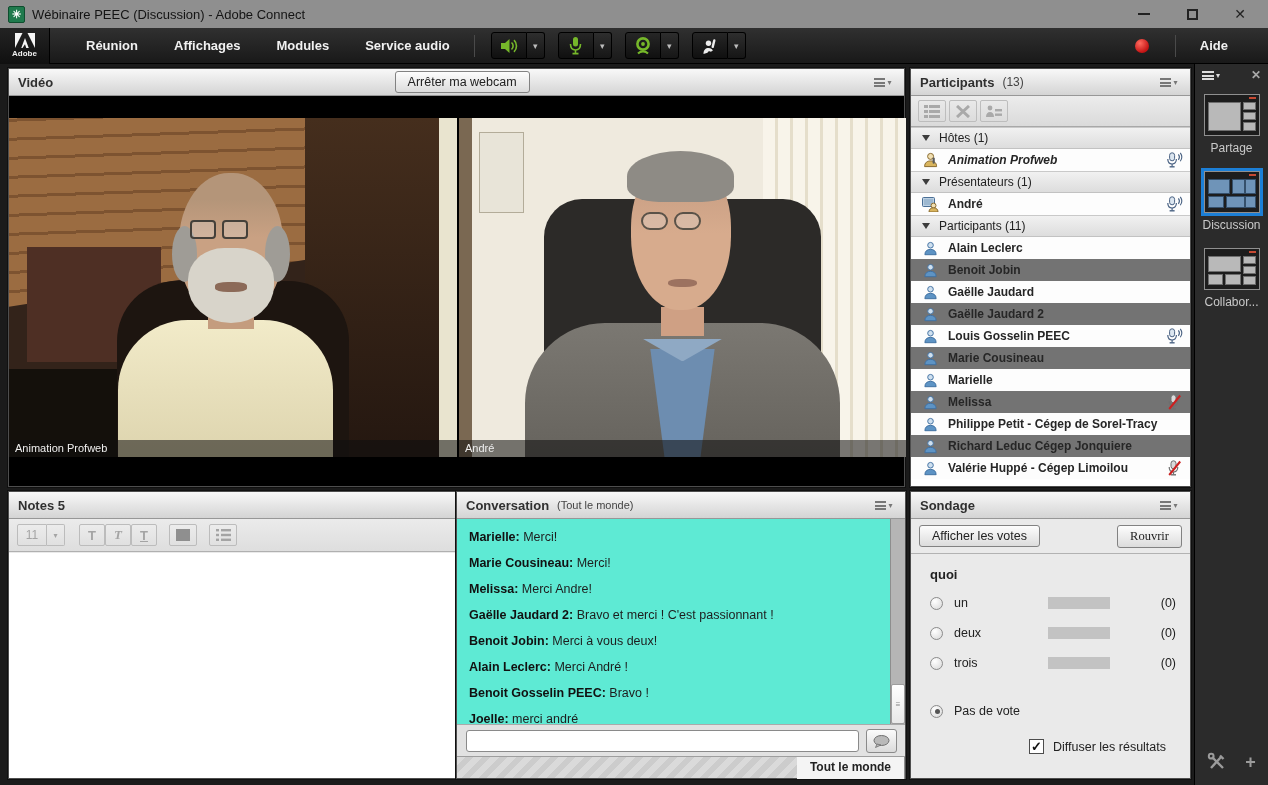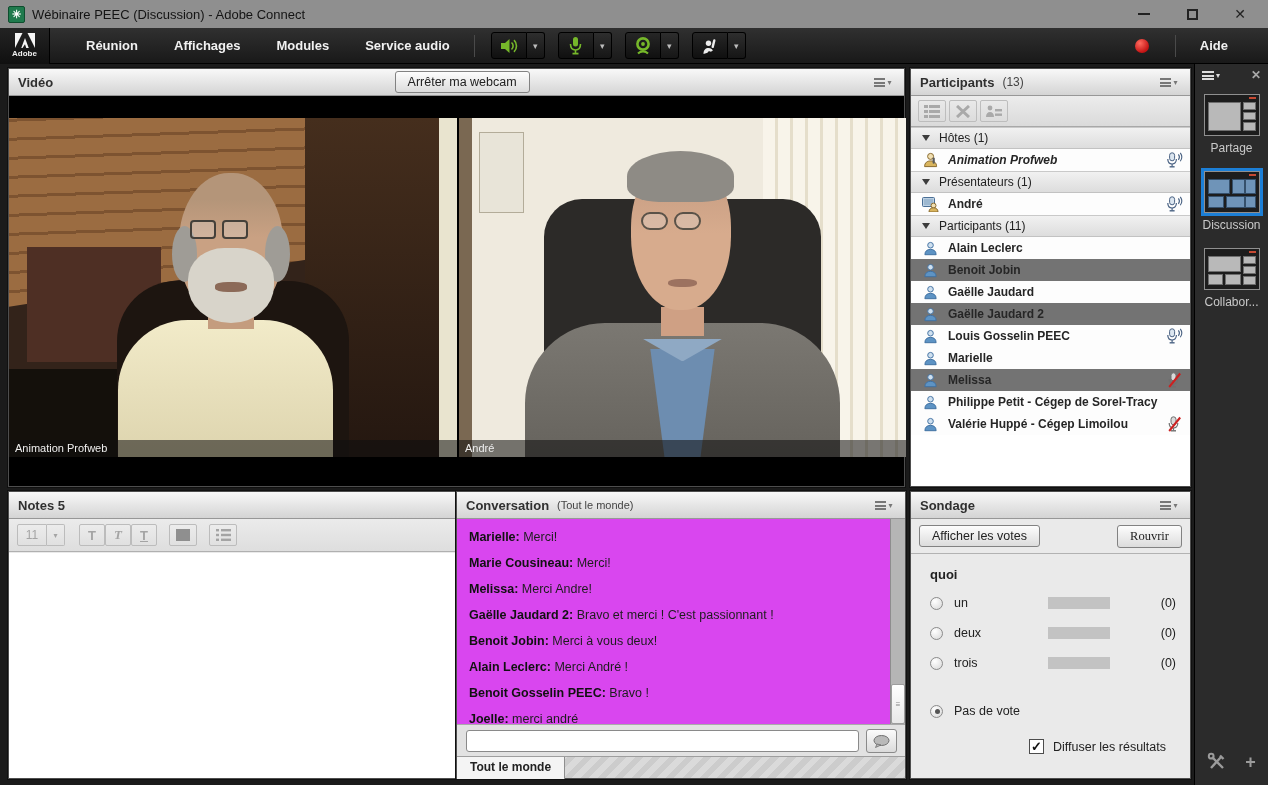--- a/index.html
+++ b/index.html
@@ -132,29 +132,29 @@
   .nT { width:26px; font-weight:bold; font-size:13px; }
   .nT.i { font-style:italic; font-family:"Liberation Serif",serif; }
   .nT.u { text-decoration:underline; }
   .nswatch { width:28px; }
   .nswatch i { width:14px; height:12px; background:#8f8f8f; display:block; }
   .nlist { width:28px; }
   .notesbody { position:absolute; left:0; top:61px; right:0; bottom:0; background:#fff; }
 
   
   #chatPod { left:456px; top:427px; width:450px; height:288px; }
-  .chatbody { position:absolute; left:0; top:27px; right:15px; bottom:54px; background:#d946ef; overflow:hidden; padding:9px 12px; }
+  .chatbody { position:absolute; left:0; top:27px; right:15px; bottom:54px; background:#5eead4; overflow:hidden; padding:9px 12px; }
   .msg { font-size:12.5px; color:#1d1d1d; margin-bottom:8px; line-height:18px; }
   .msg b { color:#111; }
   .chatscroll { position:absolute; right:0; top:27px; bottom:54px; width:15px; background:#b5b5b5; border-left:1px solid #8d8d8d; }
   .chatthumb { position:absolute; left:0; bottom:0; width:14px; height:40px; background:linear-gradient(#fff,#e8e8e8); border:1px solid #9d9d9d; border-radius:2px; display:flex; align-items:center; justify-content:center; color:#888; font-size:8px; }
   .chatinputrow { position:absolute; left:0; right:0; bottom:22px; height:32px; background:#e2e2e2; border-top:1px solid #aaa; }
   .chatinput { position:absolute; left:9px; top:5px; right:46px; height:22px; border:1px solid #8a8a8a; border-radius:3px; background:#fff; font-size:12px; padding:0 6px; }
   .sendbtn { position:absolute; right:8px; top:4px; width:31px; height:24px; background:linear-gradient(#fbfbfb,#dadada); border:1px solid #8a8a8a; border-radius:3px; display:flex; align-items:center; justify-content:center; }
-  .chattabs { position:absolute; left:0; right:0; bottom:0; height:22px; background:repeating-linear-gradient(135deg,#dadada 0 6px,#cccccc 6px 12px); border-top:1px solid #9e9e9e; }
+  .chattabs { position:absolute; left:0; right:0; bottom:0; height:22px; background:repeating-linear-gradient(135deg,#dadada 0 6px,#cccccc 6px 12px); border-top:1px solid #9e9e9e;text-align:right; }
   .chattab { display:inline-block; height:22px; line-height:21px; padding:0 13px; background:#f4f4f4; border-right:1px solid #8e8e8e; font-size:12px; font-weight:bold; color:#222; }
 
   
   #pollPod { left:910px; top:427px; width:281px; height:288px; }
   .pollbtns { height:35px; border-bottom:1px solid #b2b2b2; display:flex; align-items:center; padding:0 8px; background:#eaeaea; }
   .pollbtns .btn-reopen { margin-left:auto;font-family:Liberation Serif, serif; }
   .pollq { font-size:13px; font-weight:bold; color:#222; margin:13px 0 6px 19px; }
   .pollrow { display:flex; align-items:center; height:30px; padding-left:19px; font-size:12.5px; color:#222; }
   .radio { width:13px; height:13px; border-radius:50%; border:1px solid #8b8b8b; background:radial-gradient(circle at 35% 30%, #fff, #d7d7d7); position:relative; flex:0 0 auto; }
   .radio.sel::after { content:""; position:absolute; left:3.5px; top:3.5px; width:5px; height:5px; border-radius:50%; background:#555; }
@@ -450,20 +450,30 @@
               <svg width="18" height="16" viewBox="0 0 18 16">
                 <rect x="4.6" y="0.8" width="5" height="8" rx="2.5" fill="#dce6f0" stroke="#4a6283"></rect>
                 <path d="M2.8 7c0 3.4 2 5 4.3 5s4.3-1.6 4.3-5" fill="none" stroke="#4a6283" stroke-width="1.2"></path>
                 <line x1="7.1" y1="12" x2="7.1" y2="14.4" stroke="#4a6283" stroke-width="1.2"></line>
                 <line x1="4.6" y1="14.8" x2="9.6" y2="14.8" stroke="#4a6283" stroke-width="1.4"></line>
                 <path d="M13.4 2.4a4.4 4.4 0 0 1 0 5.4" fill="none" stroke="#4a6283" stroke-width="1.1"></path>
                 <path d="M15.3 0.9a7.2 7.2 0 0 1 0 8.4" fill="none" stroke="#4a6283" stroke-width="1.1"></path>
               </svg>
             </span>
           </div>
+          <div class="prow member alt">
+            <span class="picon">
+              <svg width="15" height="15" viewBox="0 0 16 16">
+                <circle cx="8" cy="4.5" r="3" fill="#cfe0ef" stroke="#3f6fa0"></circle>
+                <path d="M2 14.6c0-4 2.7-5.7 6-5.7s6 1.7 6 5.7z" fill="#5d93c4" stroke="#3f6fa0"></path>
+              </svg>
+            </span>
+            <span class="pname">Marie Cousineau</span>
+            <span class="micwrap"></span>
+          </div>
           <div class="prow member">
             <span class="picon">
               <svg width="15" height="15" viewBox="0 0 16 16">
                 <circle cx="8" cy="4.5" r="3" fill="#cfe0ef" stroke="#3f6fa0"></circle>
                 <path d="M2 14.6c0-4 2.7-5.7 6-5.7s6 1.7 6 5.7z" fill="#5d93c4" stroke="#3f6fa0"></path>
               </svg>
             </span>
             <span class="pname">Marielle</span>
             <span class="micwrap"></span>
           </div>
@@ -486,20 +496,30 @@
             </span>
           </div>
           <div class="prow member">
             <span class="picon">
               <svg width="15" height="15" viewBox="0 0 16 16">
                 <circle cx="8" cy="4.5" r="3" fill="#cfe0ef" stroke="#3f6fa0"></circle>
                 <path d="M2 14.6c0-4 2.7-5.7 6-5.7s6 1.7 6 5.7z" fill="#5d93c4" stroke="#3f6fa0"></path>
               </svg>
             </span>
             <span class="pname">Philippe Petit - Cégep de Sorel-Tracy</span>
+            <span class="micwrap"></span>
+          </div>
+          <div class="prow member alt">
+            <span class="picon">
+              <svg width="15" height="15" viewBox="0 0 16 16">
+                <circle cx="8" cy="4.5" r="3" fill="#cfe0ef" stroke="#3f6fa0"></circle>
+                <path d="M2 14.6c0-4 2.7-5.7 6-5.7s6 1.7 6 5.7z" fill="#5d93c4" stroke="#3f6fa0"></path>
+              </svg>
+            </span>
+            <span class="pname">Richard Leduc Cégep Jonquiere</span>
             <span class="micwrap"></span>
           </div>
           <div class="prow member">
             <span class="picon">
               <svg width="15" height="15" viewBox="0 0 16 16">
                 <circle cx="8" cy="4.5" r="3" fill="#cfe0ef" stroke="#3f6fa0"></circle>
                 <path d="M2 14.6c0-4 2.7-5.7 6-5.7s6 1.7 6 5.7z" fill="#5d93c4" stroke="#3f6fa0"></path>
               </svg>
             </span>
             <span class="pname">Valérie Huppé - Cégep Limoilou</span>

